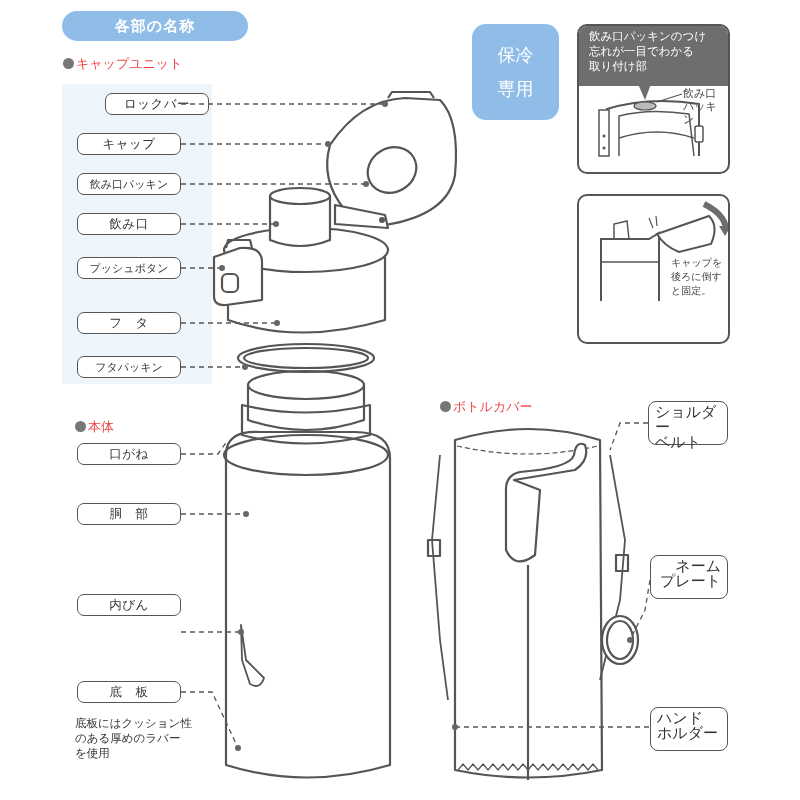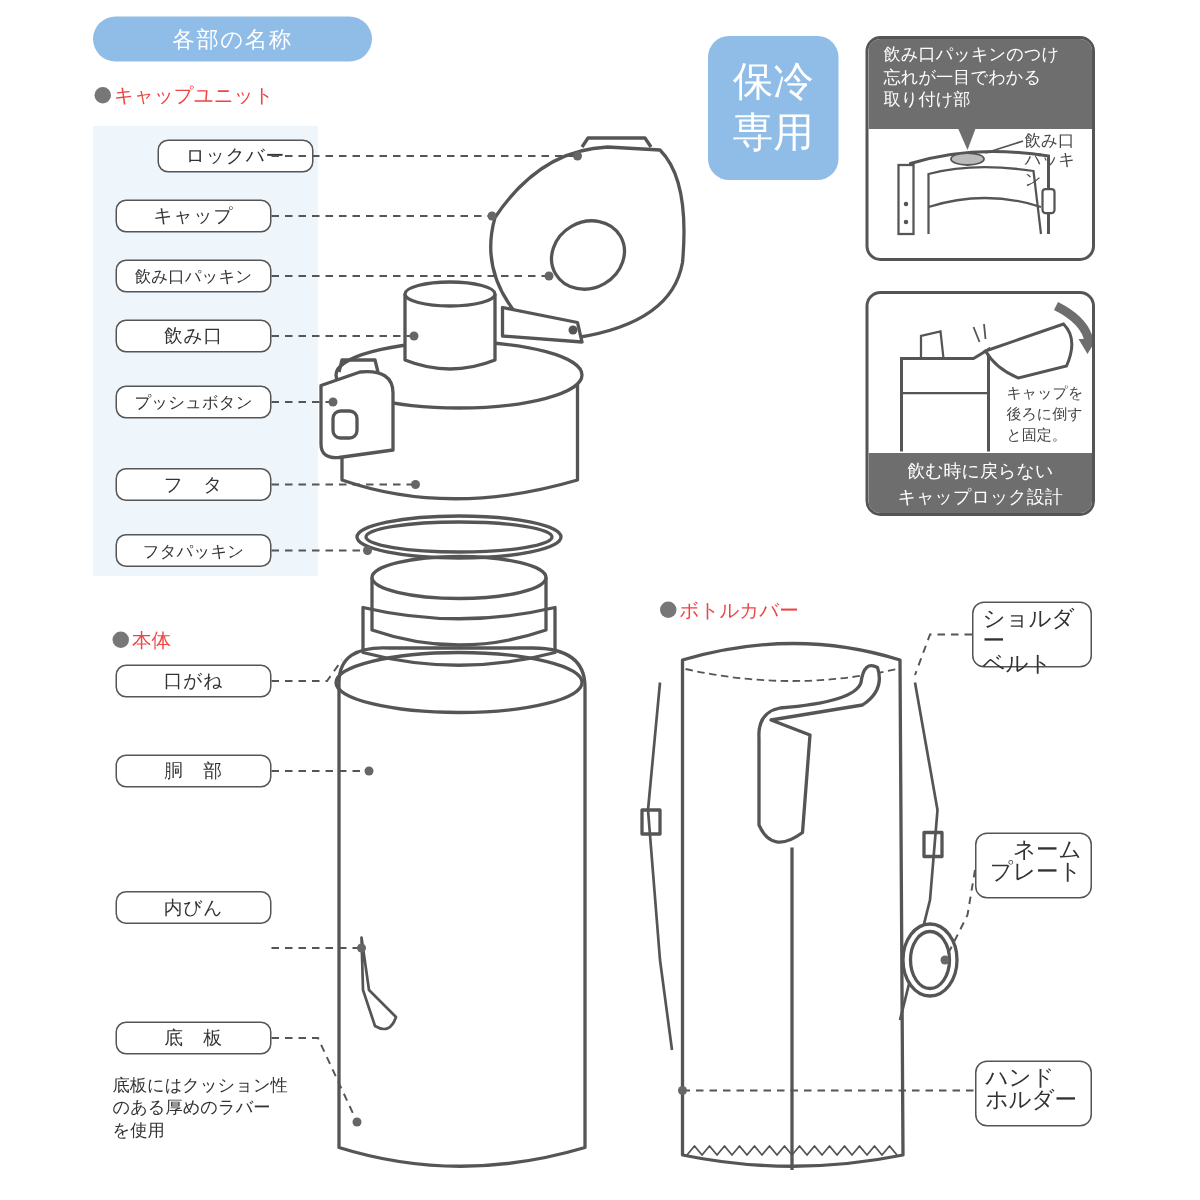--- a/index.html
+++ b/index.html
@@ -1,26 +1,26 @@
 <!DOCTYPE html>
 <html><head>
 <meta charset="utf-8">
 <style>
   html,body{margin:0;padding:0;background:#fff;}
   body{width:800px;height:800px;position:relative;overflow:hidden;font-family:"DejaVu Sans",sans-serif;color:#4a4a4a;}
   .abs{position:absolute;}
-  .pill-title{left:62px;top:11px;width:186px;height:30px;border-radius:15px;background:#8fbde8;color:#fff;font-size:15px;display:flex;align-items:center;justify-content:center;letter-spacing:1px;}
+  .pill-title{left:62px;top:11px;width:186px;height:30px;border-radius:15px;background:#8fbde8;color:#fff;font-size:15px;display:flex;align-items:center;justify-content:center;letter-spacing:1px;font-weight:bold;}
   .section-head{font-size:13px;color:#ef4444;text-align:center;}
   .section-head .dot{display:inline-block;width:11px;height:11px;border-radius:50%;background:#777;margin-right:2px;vertical-align:-1px;}
   .cap-panel{left:62px;top:84px;width:150px;height:300px;background:#eef6fc;}
   .label-box{position:absolute;width:104px;height:22px;border:1.6px solid #555;border-radius:7px;background:#fff;font-size:12.5px;display:flex;align-items:center;justify-content:center;color:#333;box-sizing:border-box;letter-spacing:0.5px;}
   .label-box.small{font-size:11px;letter-spacing:0;}
   .call-box{position:absolute;border:1.6px solid #555;border-radius:8px;background:#fff;font-size:15px;color:#333;box-sizing:border-box;padding:3px 6px;line-height:15px;}
-  .note{font-size:11.5px;line-height:15px;color:#333;}
-  .badge{left:472px;top:24px;width:87px;height:96px;border-radius:14px;background:#8fbde8;color:#fff;font-size:27px;line-height:34px;display:flex;flex-direction:column;align-items:center;justify-content:center;}
+  .note{font-size:11.5px;line-height:15px;color:#333;font-family:Liberation Mono, monospace;}
+  .badge{left:472px;top:24px;width:87px;height:96px;border-radius:14px;background:#8fbde8;color:#fff;font-size:18px;line-height:34px;display:flex;flex-direction:column;align-items:center;justify-content:center;}
   .info-card{position:absolute;border:2px solid #555;border-radius:10px;background:#fff;overflow:hidden;box-sizing:border-box;}
   .info-card .dark{background:#6e6e6e;color:#fff;font-size:11.5px;line-height:15px;}
   svg{position:absolute;left:0;top:0;}
 </style>
 </head>
 <body>
 
 <div class="abs pill-title">各部の名称</div>
 
 <div class="abs section-head" style="left:63px;top:55px;">
@@ -103,24 +103,20 @@
     <path d="M125,8 Q145,18 147,32" fill="none" stroke="#6e6e6e" stroke-width="6"></path>
     <polygon points="140,30 152,30 146,40" fill="#6e6e6e"></polygon>
     <line x1="70" y1="22" x2="74" y2="32" stroke="#555" stroke-width="1.2"></line>
     <line x1="77" y1="20" x2="78" y2="30" stroke="#555" stroke-width="1.2"></line>
   </svg>
   <div class="abs" style="left:92px;top:60px;font-size:10px;line-height:14px;color:#444;">
     <div>キャップを</div>
     <div>後ろに倒す</div>
     <div>と固定。</div>
   </div>
-  <div class="dark abs" style="left:0;top:106px;width:149px;height:42px;text-align:center;padding-top:4px;font-size:12px;line-height:17px;">
-    <div>飲む時に戻らない</div>
-    <div>キャップロック設計</div>
-  </div>
 </div>
 
 <svg width="800" height="800" style="pointer-events:none;">
   <g fill="none" stroke="#555" stroke-width="2.2" stroke-linejoin="round">
 
     <path d="M330,145 Q360,100 405,98 L440,100 Q460,120 455,175 Q448,215 385,225 Q360,225 345,210 Q320,180 330,145 Z" fill="#fff"></path>
     <ellipse cx="392" cy="170" rx="25" ry="22" transform="rotate(-30 392 170)"></ellipse>
     <path d="M388,98 L392,92 L430,92 L434,98"></path>
 
     <path d="M335,205 L385,215 L388,228 L335,224 Z" fill="#fff"></path>

